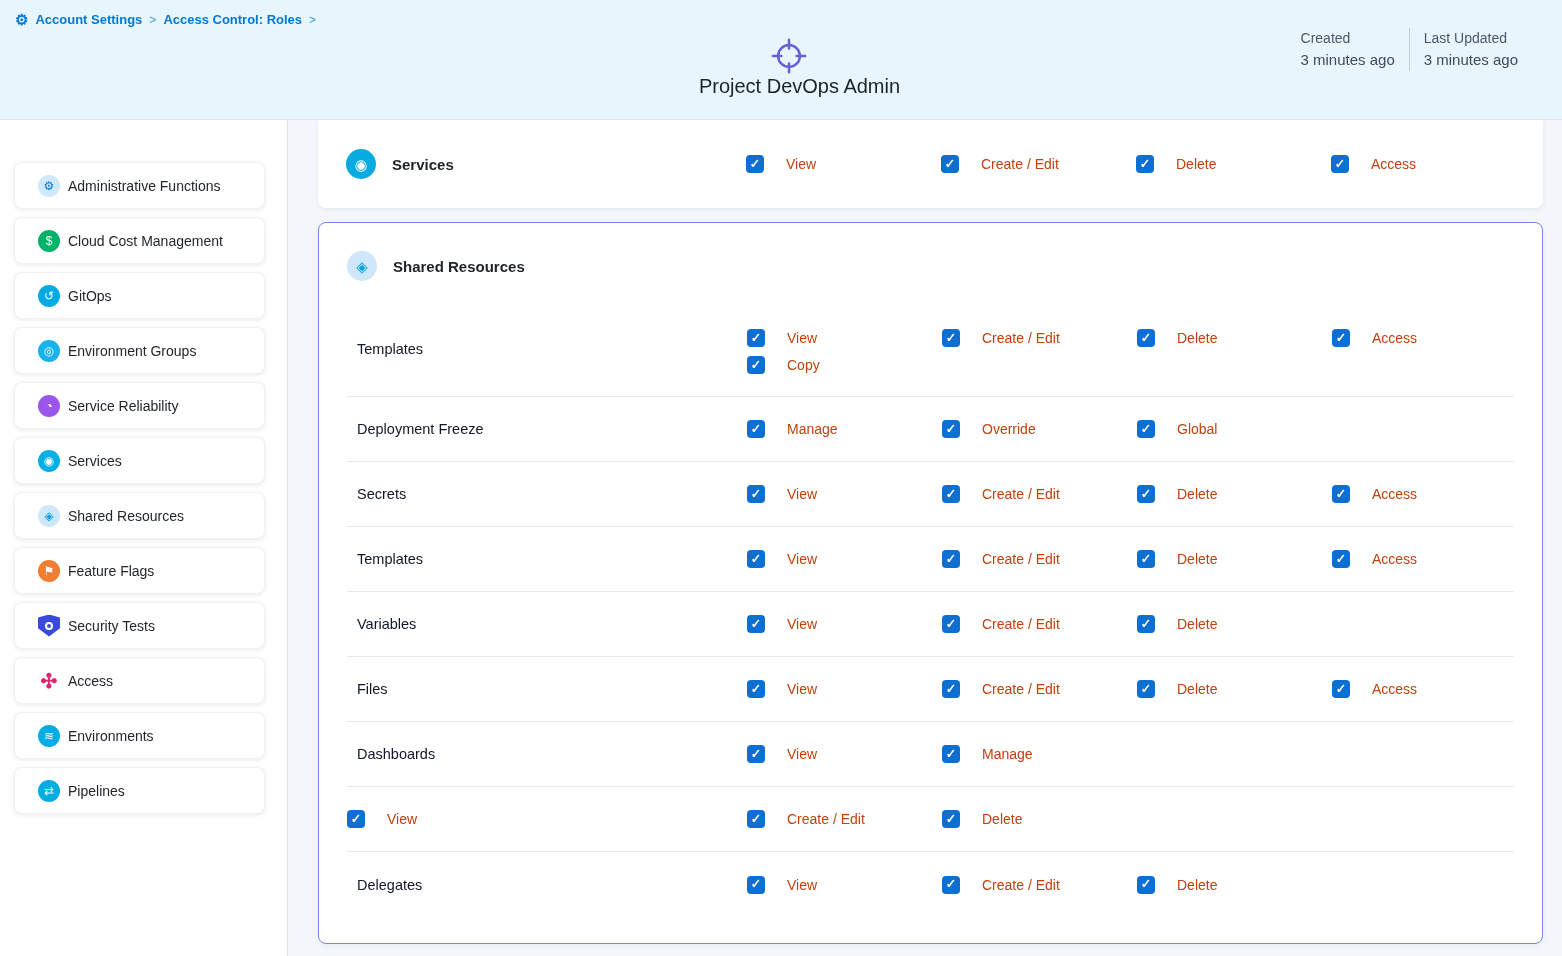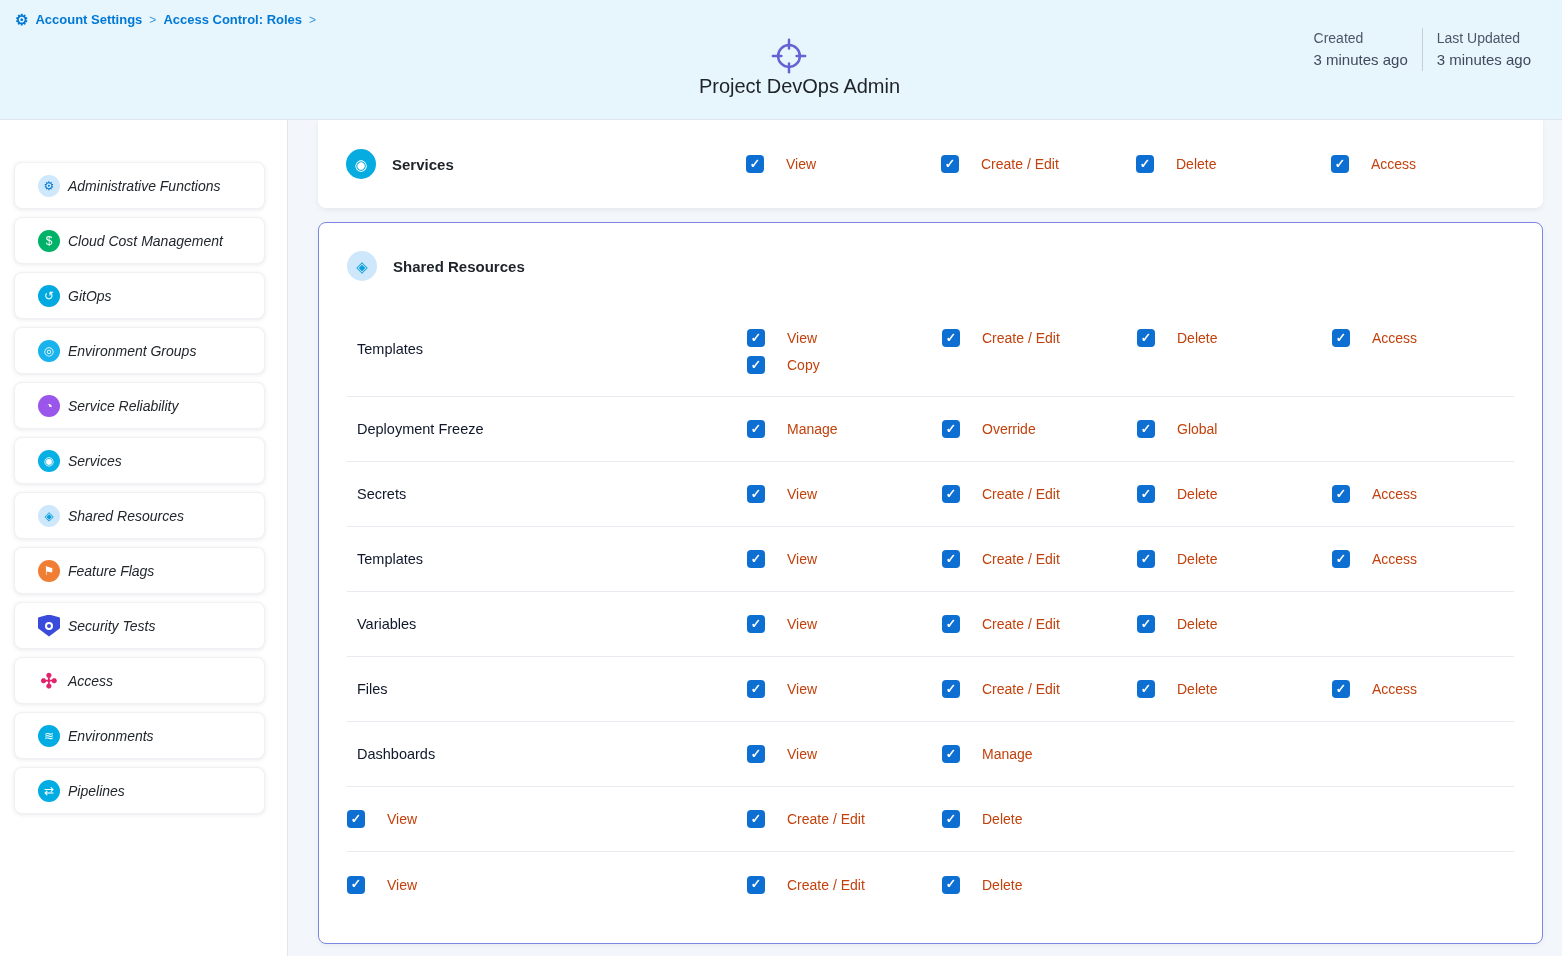--- a/index.html
+++ b/index.html
@@ -10,36 +10,36 @@
   .header { height:120px; background:#e7f6fd; position:relative; border-bottom:1px solid #dfe5ea; }
   .breadcrumb { display:flex; align-items:center; gap:7px; padding:12px 0 0 15px;
     font-size:13px; font-weight:600; color:#0278d5; }
   .breadcrumb .crumb { cursor:pointer; }
   .breadcrumb .sep { color:#0278d5; opacity:.75; font-weight:400; font-size:12px; }
   .breadcrumb .bc-gear { font-size:15px; line-height:1; color:#0278d5; }
   .title-row { display:flex; align-items:center; margin:10px 0 0 15px;flex-direction:column; }
   .title-row .role-icon { width:38px; height:38px; }
   .page-title { font-size:20px; font-weight:500; color:#1e2328; margin-left:22px; }
 
-  .meta { position:absolute; top:28px; right:17px; display:flex; font-size:14px; }
+  .meta { position:absolute; top:28px; right:30px; display:flex; font-size:14px; }
   .meta .col { padding:0 14px; }
   .meta .col + .col { border-left:1px solid #c7ced9; }
   .meta .m-label { color:#4d5668; line-height:21px; }
   .meta .m-value { color:#414a5d; font-size:15px; line-height:22px; }
 
   
   .layout { display:flex; height:836px; }
 
   
   .sidebar { width:288px; background:#ffffff; border-right:1px solid #e2e5ea;
     padding-top:42px; flex:none; }
   .side-card { width:251px; height:47px; margin:0 0 8px 14px; background:#fff;
     border:1px solid #f0f1f4; border-radius:8px; box-shadow:0 1px 4px rgba(40,50,70,.10);
     display:flex; align-items:center; padding-left:23px; cursor:pointer; }
-  .side-card .label { margin-left:8px; font-size:14px; font-weight:500; color:#22272d;font-style:italic; }
+  .side-card .label { margin-left:8px; font-size:14px; font-weight:500; color:#22272d; }
 
   
   .icon { display:inline-flex; align-items:center; justify-content:center;
     border-radius:50%; flex:none; font-size:12px; line-height:1; }
   .icon.plain { border-radius:0; background:transparent !important; font-size:20px; font-weight:700; }
   .icon.shield { border-radius:0; clip-path:polygon(50% 0, 100% 14%, 100% 62%, 50% 100%, 0 62%, 0 14%);
     border-radius:4px; }
   .icon.shield .dot { width:8px; height:8px; border:2px solid #fff; border-radius:50%; }
   .big-icon { width:30px; height:30px; font-size:15px; }
 
@@ -451,20 +451,21 @@
               <span class="perm">
                 <span class="cb">
                   <span class="tick">✓</span>
                 </span>
                 <span class="perm-label">Delete</span>
               </span>
             </div>
             <div class="cell"></div>
           </div>
           <div class="perm-row grid-cols">
+            <div class="row-label">Delegates</div>
             <div class="cell">
               <span class="perm">
                 <span class="cb">
                   <span class="tick">✓</span>
                 </span>
                 <span class="perm-label">View</span>
               </span>
             </div>
             <div class="cell">
               <span class="perm">

